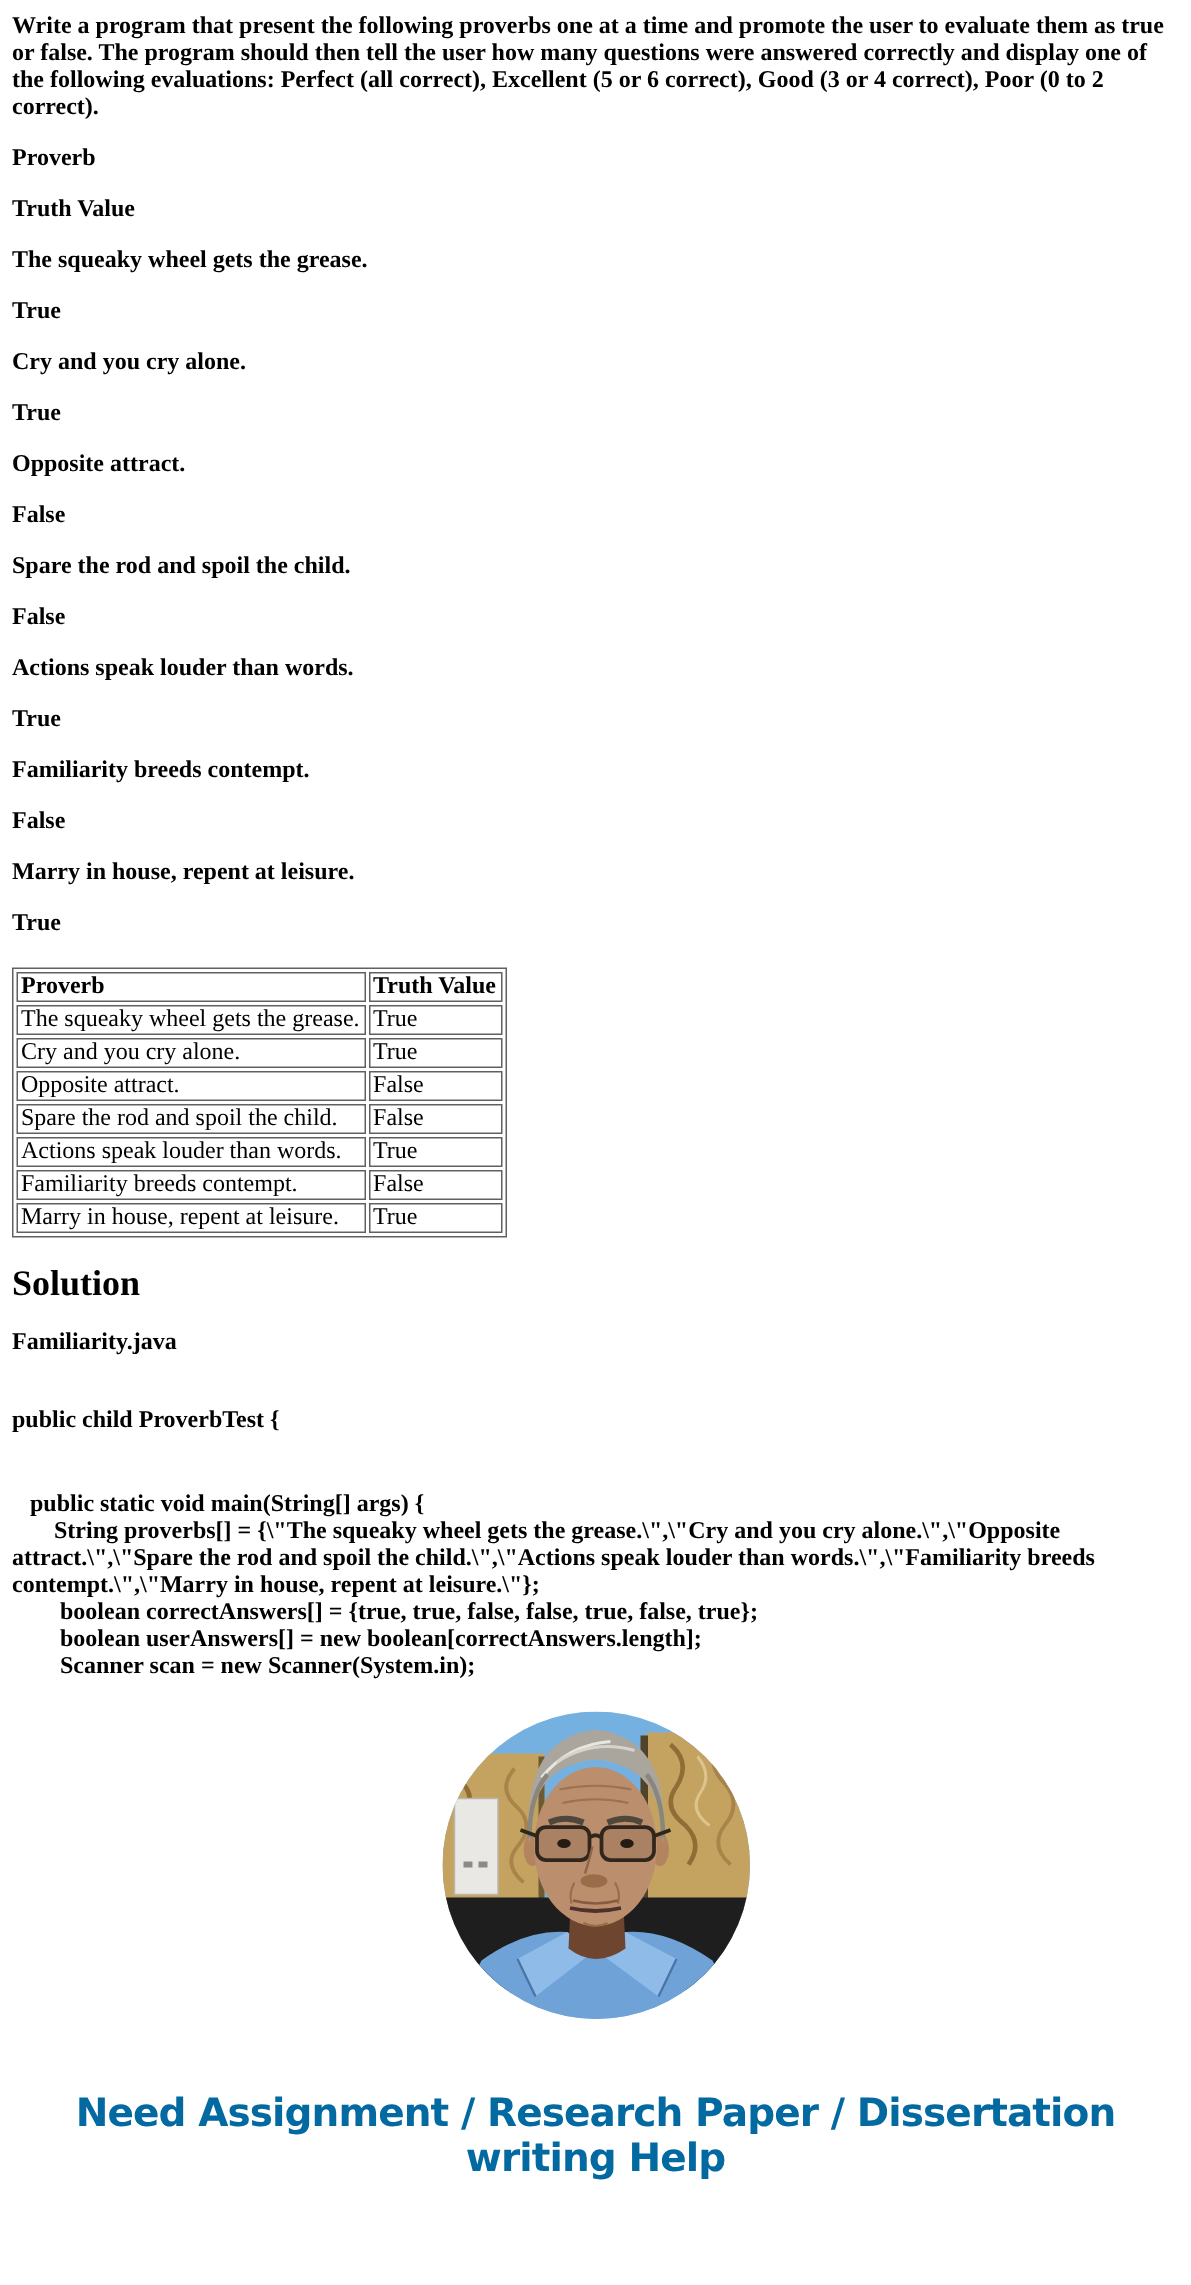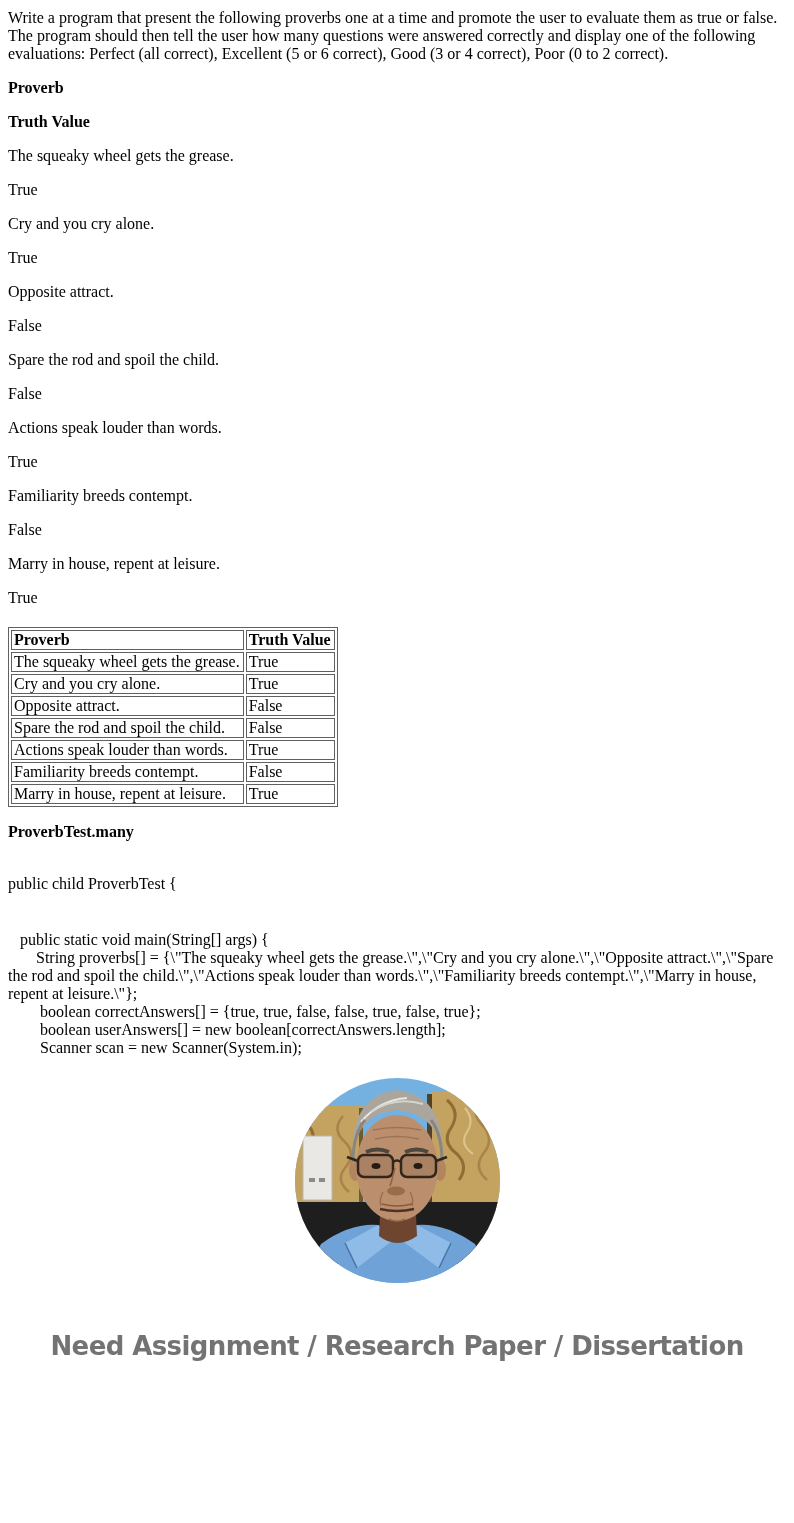--- a/index.html
+++ b/index.html
@@ -5,21 +5,21 @@
   html, body { background: #ffffff; }
   body {
     width: 778px;
     margin: 8px;
     padding-bottom: 20px;
     color: #000000;
     font-family: "Liberation Serif", serif;
     font-size: 16px;
     line-height: 18px;
   }
-  p { margin: 16px 0; }
+  p { margin: 16px 0; font-weight: bold; }
   p.first { margin-top: 1px; }
   .b { font-weight: bold; }
 
   table.ptable {
     border-collapse: separate;
     border-spacing: 2px;
     border: 1px solid #606060;
     margin: 20px 0 0 0;
   }
   .ptable th, .ptable td {
@@ -34,39 +34,40 @@
   h2.solution {
     font-size: 24px;
     line-height: 28px;
     margin: 17px 0 14px 0;
     font-weight: bold;
   }
 
   .code {
     white-space: pre-wrap;
     margin: 38px 0 0 0;
+    font-weight: bold;
   }
   p.class-line { margin-top: 34px; }
 
   .photo-wrap {
     margin-top: 21px;
     text-align: center;
     height: 205px;
   }
   .photo-wrap svg { display: inline-block; }
 
   .banner {
     margin-top: 48px;
     font-family: "DejaVu Sans", sans-serif;
     font-weight: bold;
     font-size: 26px;
     line-height: 30px;
     letter-spacing: -0.6px;
     text-align: center;
-    color: #737373;
+    color: #0369a1;
   }
 </style>
 </head>
 <body>
 
 <main>
 
   <p class="first">Write a program that present the following proverbs one at a time and promote the user to evaluate them as true or false. The program should then tell the user how many questions were answered correctly and display one of the following evaluations: Perfect (all correct), Excellent (5 or 6 correct), Good (3 or 4 correct), Poor (0 to 2 correct).</p>
 
   <p class="b">Proverb</p>
@@ -119,22 +120,23 @@
         <td>Familiarity breeds contempt.</td>
         <td>False</td>
       </tr>
       <tr>
         <td>Marry in house, repent at leisure.</td>
         <td>True</td>
       </tr>
     </tbody>
   </table>
 
-
-  <p class="b">ProverbTest.many</p>
+  <h2 class="solution">Solution</h2>
+
+  <p class="b">Familiarity.java</p>
 
   <p class="class-line">public child ProverbTest {</p>
 
   <div class="code">   public static void main(String[] args) {
        String proverbs[] = {\"The squeaky wheel gets the grease.\",\"Cry and you cry alone.\",\"Opposite attract.\",\"Spare the rod and spoil the child.\",\"Actions speak louder than words.\",\"Familiarity breeds contempt.\",\"Marry in house, repent at leisure.\"};
         boolean correctAnswers[] = {true, true, false, false, true, false, true};
         boolean userAnswers[] = new boolean[correctAnswers.length];
         Scanner scan = new Scanner(System.in);</div>
 
   <div class="photo-wrap">
@@ -205,15 +207,16 @@
 
         <path d="M87,126 Q102,130 117,126" stroke="#8a5a40" stroke-width="1.6" fill="none"></path>
         <path d="M85,131 Q102,135 119,131" stroke="#50302a" stroke-width="2.5" fill="none"></path>
         <path d="M94,141 Q102,145 110,141" stroke="#9a6c48" stroke-width="1.4" fill="none"></path>
       </g>
     </svg>
   </div>
 
   <div class="banner">
     <div>Need Assignment / Research Paper / Dissertation</div>
+    <div>writing Help</div>
   </div>
 
 </main>
 
 </body></html>

